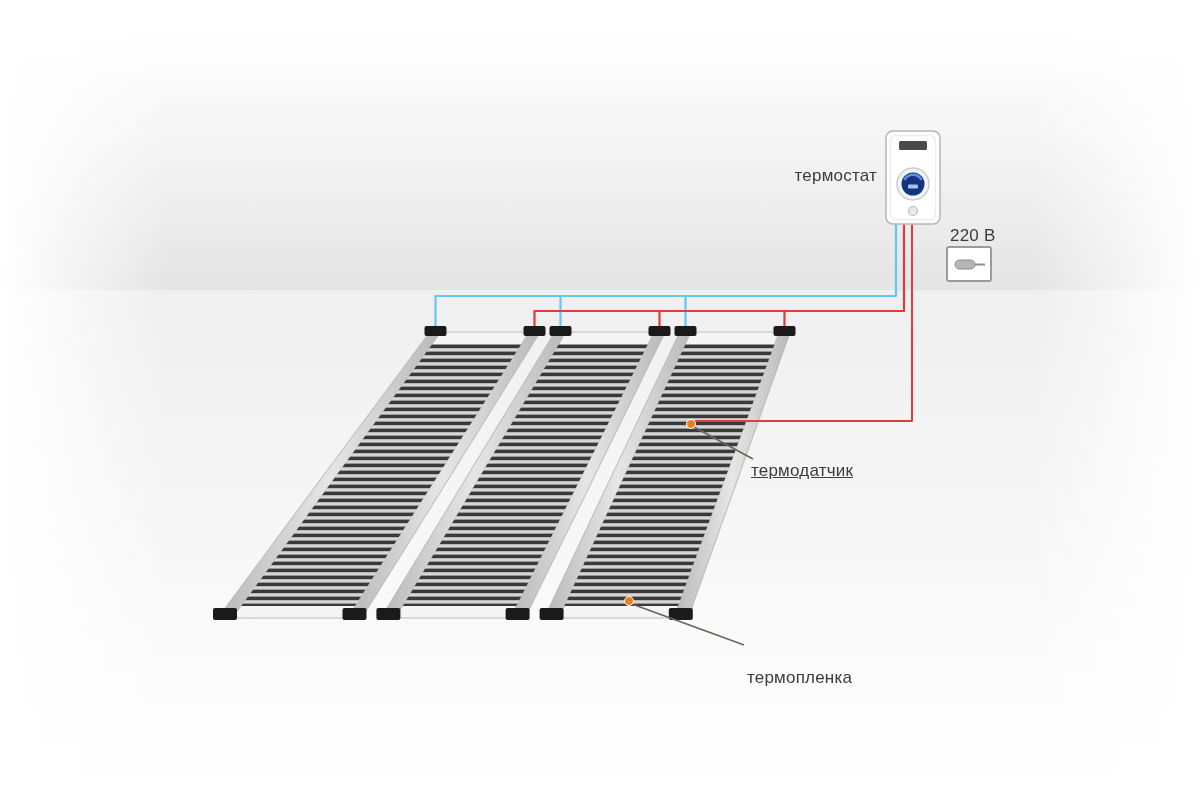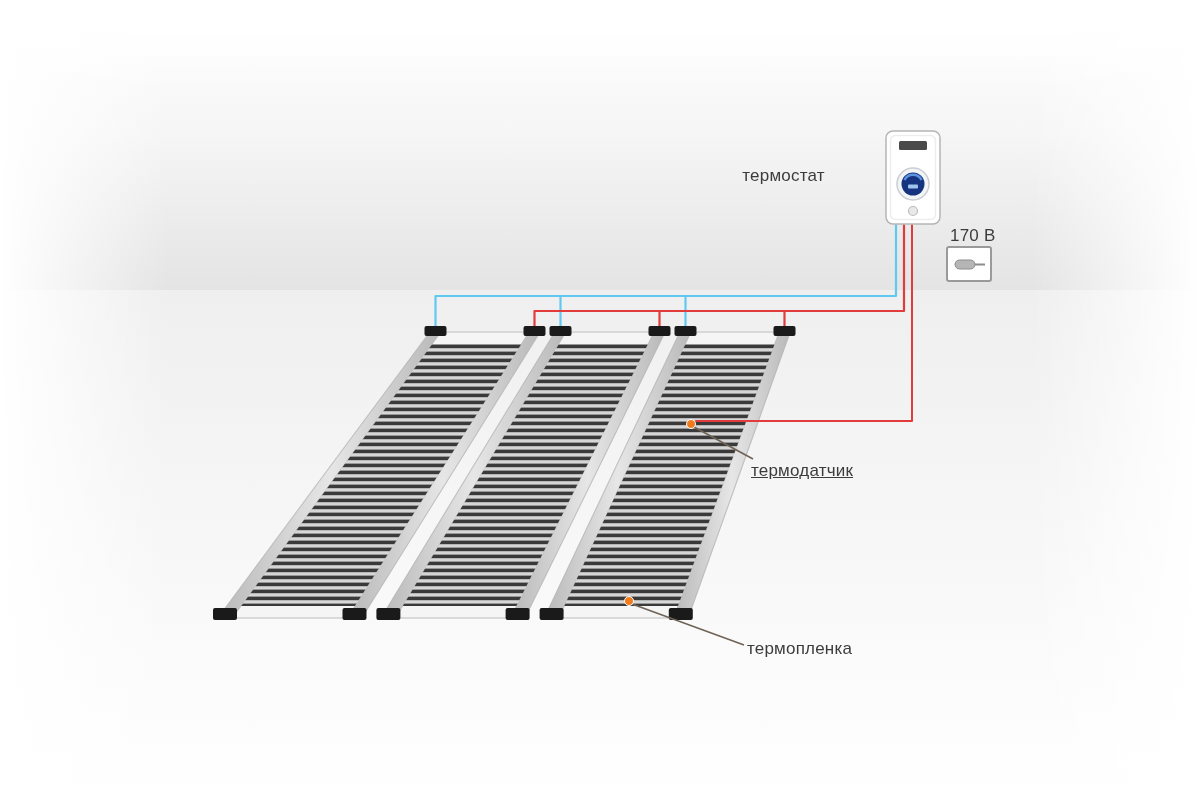--- a/index.html
+++ b/index.html
@@ -13,24 +13,24 @@
     background:linear-gradient(180deg,#efefef 0%,#f8f8f8 55%,#ffffff 100%);}
   .edge-fade{position:absolute;left:0;top:0;width:1200px;height:800px;
     background:linear-gradient(90deg,#ffffff 0%,rgba(255,255,255,0) 14%,rgba(255,255,255,0) 86%,#ffffff 100%);}
   .top-fade{position:absolute;left:0;top:0;width:1200px;height:90px;
     background:linear-gradient(180deg,#ffffff 20%,rgba(255,255,255,0) 100%);}
   .canvas{position:absolute;left:0;top:0;}
   .lbl{
     position:absolute;color:#3c3c3c;font-size:17px;line-height:20px;
     white-space:nowrap;letter-spacing:0.2px;
   }
-  .lbl-thermostat{left:690px;top:166px;width:187px;text-align:center;}
+  .lbl-thermostat{left:690px;top:166px;width:187px;text-align:right;}
   .lbl-voltage{left:950px;top:226px;}
   .lbl-sensor{left:751px;top:461px;text-decoration:underline;}
-  .lbl-film{left:747px;top:639px;}
+  .lbl-film{left:747px;top:668px;}
 </style>
 </head>
 <body>
 
 <div class="stage">
   <div class="wall"></div>
   <div class="floor"></div>
   <div class="edge-fade"></div>
   <div class="top-fade"></div>
 
@@ -111,16 +111,16 @@
 
     <g>
       <path d="M 694,427 L 753,459" stroke-width="1.6" fill="none" stroke="#6f6356"></path>
       <circle cx="691" cy="424" r="4.5" stroke="#ffffff" stroke-width="1" fill="#f07c1e"></circle>
       <path d="M 632,604 L 744,645" stroke-width="1.6" fill="none" stroke="#6f6356"></path>
       <circle cx="629" cy="601" r="4.5" stroke="#ffffff" stroke-width="1" fill="#f07c1e"></circle>
     </g>
   </svg>
 
   <div class="lbl lbl-thermostat">термостат</div>
-  <div class="lbl lbl-voltage">170 В</div>
+  <div class="lbl lbl-voltage">220 В</div>
   <div class="lbl lbl-sensor">термодатчик</div>
   <div class="lbl lbl-film">термопленка</div>
 </div>
 
 </body></html>

